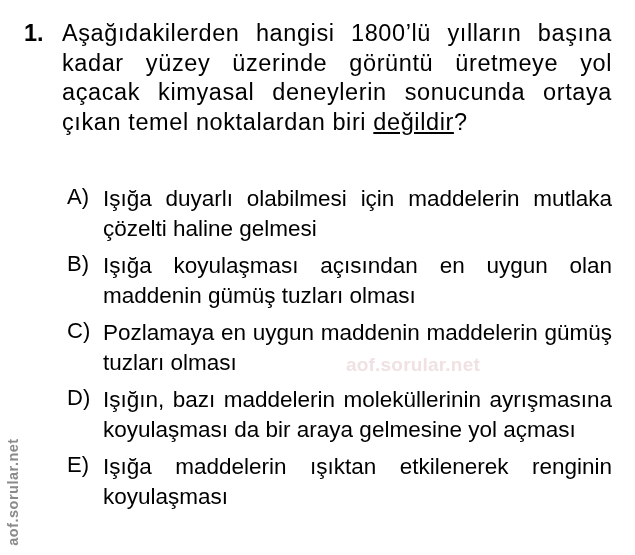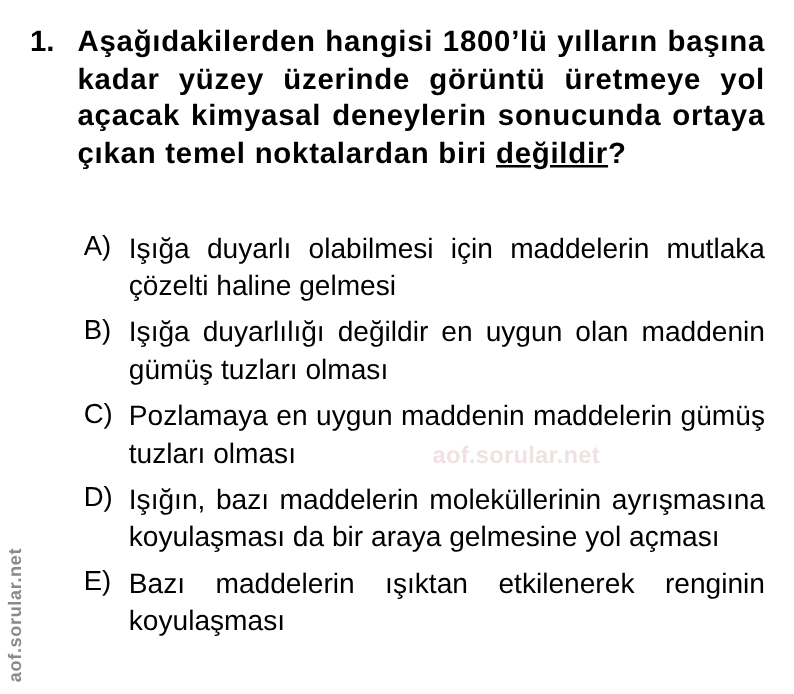--- a/index.html
+++ b/index.html
@@ -25,21 +25,21 @@
       position: absolute;
       left: 0;
       top: 0;
       font-size: 23.5px;
       font-weight: bold;
       line-height: 29.5px;
     }
     .q-text {
       margin-left: 38px;
       font-size: 23.5px;
-      font-weight: bold;
+      font-weight: normal;
       line-height: 29.5px;
       text-align: justify;
       letter-spacing: 0.6px;
     }
     .q-text .underline {
       text-decoration: underline;
       text-underline-offset: 2px;
       text-decoration-thickness: 2px;
     }
     .options {
@@ -96,30 +96,30 @@
   <div class="q-text"><span>Aşağıdakilerden hangisi 1800’lü yılların başına kadar yüzey üzerinde görüntü üretmeye yol açacak kimyasal deneylerin sonucunda ortaya çıkan temel noktalardan biri </span><span class="underline">değildir</span><span>?</span></div>
 </div>
 
 <div class="options">
   <div class="option">
     <span class="opt-label">A)</span>
     <div class="opt-text">Işığa duyarlı olabilmesi için maddelerin mutlaka çözelti haline gelmesi</div>
   </div>
   <div class="option">
     <span class="opt-label">B)</span>
-    <div class="opt-text">Işığa duyarlılığı değildir en uygun olan maddenin gümüş tuzları olması</div>
+    <div class="opt-text">Işığa koyulaşması açısından en uygun olan maddenin gümüş tuzları olması</div>
   </div>
   <div class="option">
     <span class="opt-label">C)</span>
     <div class="opt-text">Pozlamaya en uygun maddenin maddelerin gümüş tuzları olması</div>
   </div>
   <div class="option">
     <span class="opt-label">D)</span>
     <div class="opt-text">Işığın, bazı maddelerin moleküllerinin ayrışmasına koyulaşması da bir araya gelmesine yol açması</div>
   </div>
   <div class="option">
     <span class="opt-label">E)</span>
-    <div class="opt-text">Bazı maddelerin ışıktan etkilenerek renginin koyulaşması</div>
+    <div class="opt-text">Işığa maddelerin ışıktan etkilenerek renginin koyulaşması</div>
   </div>
 </div>
 
 <div class="watermark-inline">aof.sorular.net</div>
 <div class="watermark-vertical">aof.sorular.net</div>
 
 </body></html>

